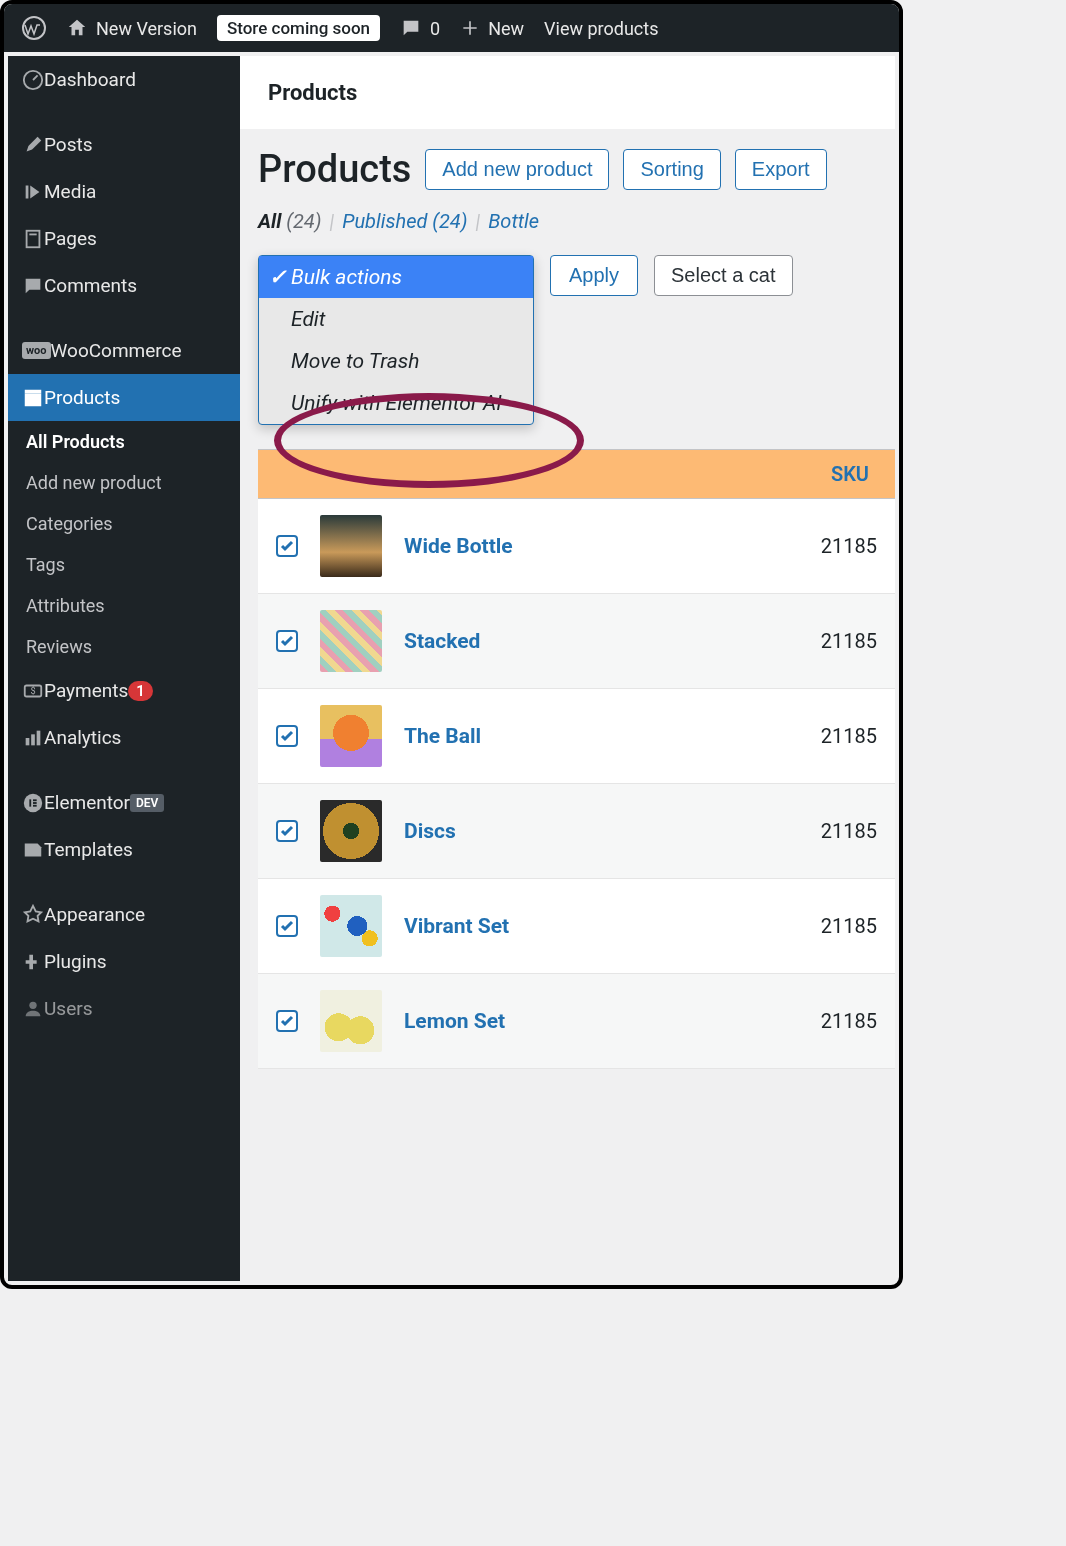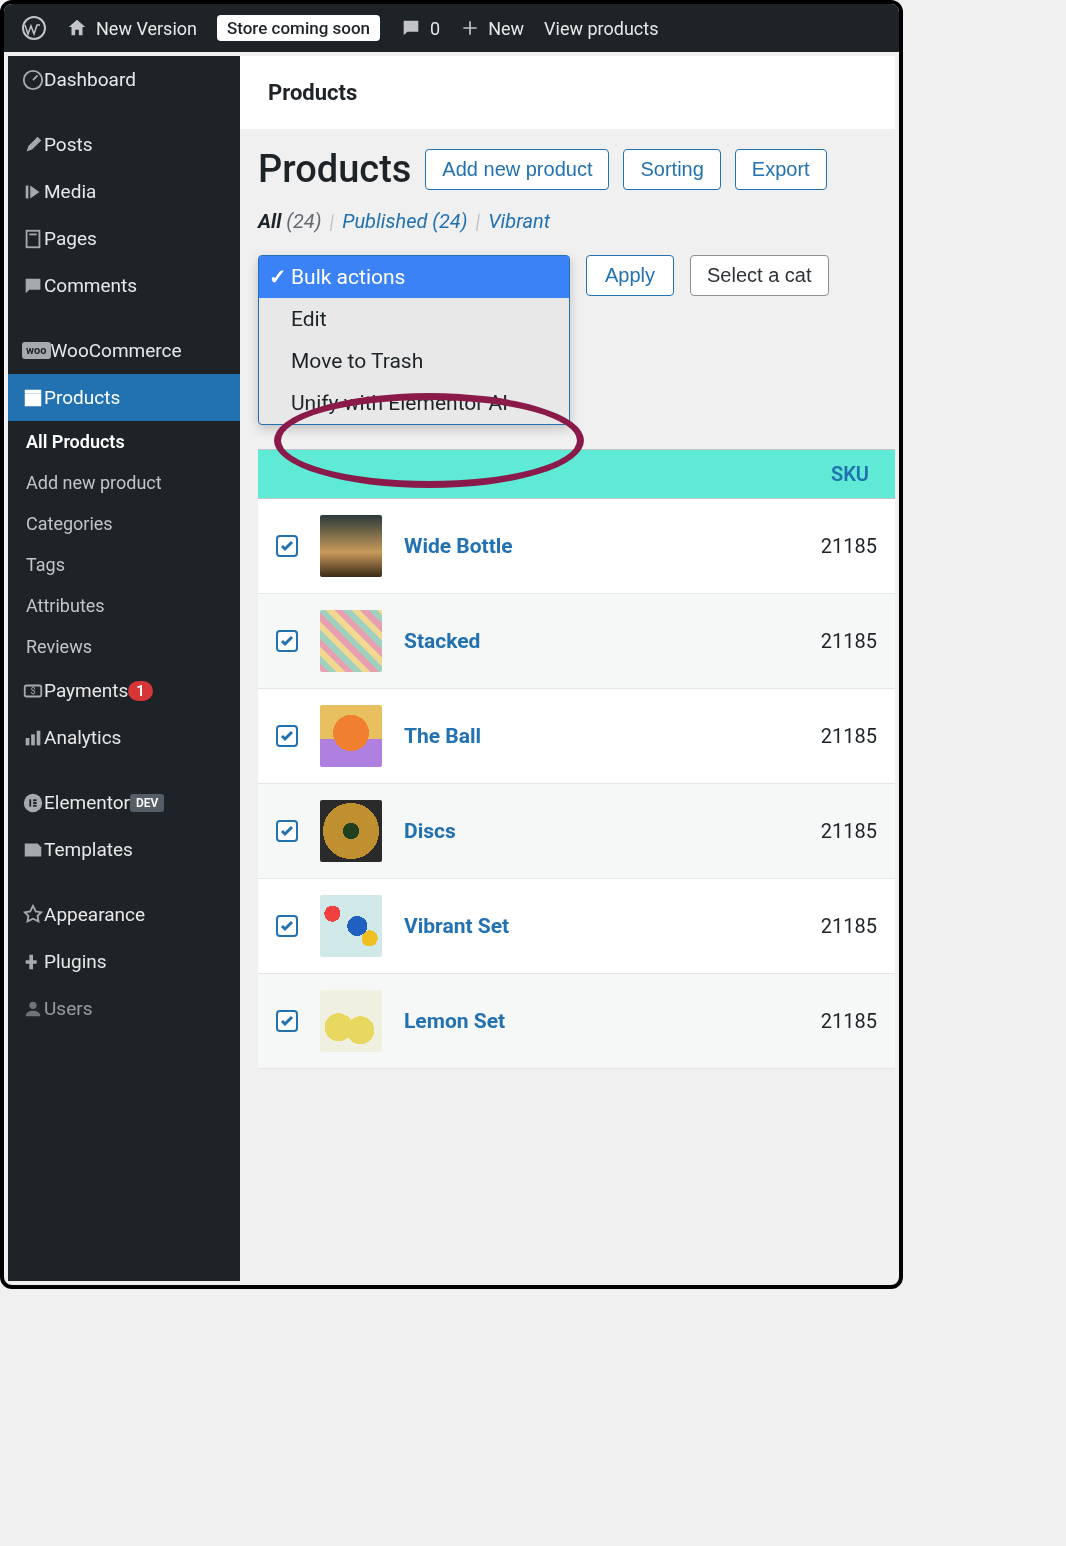--- a/index.html
+++ b/index.html
@@ -26,27 +26,27 @@
 .title-row { display:flex; align-items:center; gap:14px; margin-bottom: 18px; }
 .page-title { font-size: 38px; font-weight:500; color:#1d2327; }
 .btn-outline { border:1.5px solid #2271b1; color:#2271b1; background:#fff; padding:8px 16px; font-size:20px; border-radius:4px; cursor:pointer; }
 .filter-row { font-size:20px; color:#646970; margin-bottom: 22px; display:flex; gap:8px;font-style:italic; }
 .filter-row .f-all { color:#1d2327; font-weight:700; }
 .filter-row .f-link { color:#2271b1; cursor:pointer; }
 .filter-row .sep { color:#c3c4c7; }
 .actions-row { display:flex; gap:16px; align-items:flex-start; margin-bottom:18px; }
 .apply-btn { border:1.5px solid #2271b1; color:#2271b1; background:#fff; padding:8px 18px; font-size:20px; border-radius:4px; cursor:pointer; }
 .select-btn { border:1.5px solid #8c8f94; color:#2c3338; background:#fff; padding:8px 16px; font-size:20px; border-radius:4px; cursor:pointer; }
-.dropdown { position:relative; width:312px; }
+.dropdown { position:relative; width:276px;font-style:italic; }
 .dropdown-box { background:#e8e8e8; border:1.5px solid #2271b1; border-radius:4px; box-shadow:0 4px 12px rgba(0,0,0,0.2); }
 .dd-item { padding:9px 14px 9px 32px; font-size:21px; color:#1d2327; cursor:pointer; position:relative; }
 .dd-item.selected { background:#3b82f6; color:#fff; }
 .dd-item.selected::before { content:'✓'; position:absolute; left:10px; font-weight:700; }
 .ellipse-highlight { position:absolute; border:7px solid #8a1a4a; border-radius:50%; width:310px; height:95px; left:270px; top:389px; pointer-events:none; z-index:50; }
-.table-head { display:flex; align-items:center; padding:12px 18px; background:#5eead4; border-top:1px solid #c3c4c7; border-bottom:1px solid #c3c4c7; margin-top:24px; }
+.table-head { display:flex; align-items:center; padding:12px 18px; background:#fdba74; border-top:1px solid #c3c4c7; border-bottom:1px solid #c3c4c7; margin-top:24px; }
 .table-head .sku-col { margin-left:auto; color:#2271b1; font-size:20px; font-weight:600; padding-right:8px; }
 .prod-row { display:flex; align-items:center; padding:16px 18px; border-bottom:1px solid #e5e5e5; background:#fff; gap:22px; }
 .prod-row:nth-child(even){ background:#f6f7f7; }
 .checkbox { width:22px; height:22px; border:2px solid #2271b1; border-radius:4px; display:flex; align-items:center; justify-content:center; cursor:pointer; background:#fff; }
 .checkbox svg { width:16px; height:16px; fill:none; stroke:#2271b1; stroke-width:3; }
 .thumb { width:62px; height:62px; border-radius:2px; flex-shrink:0; }
 .prod-name { color:#2271b1; font-size:21px; font-weight:700; cursor:pointer; flex:1; }
 .sku { font-size:20px; color:#1d2327; }
 .thumb1 { background: linear-gradient(180deg,#2a3a3a 0%,#c99a5a 60%,#3a2a1a 100%); }
 .thumb2 { background: repeating-linear-gradient(45deg,#e8a0b0 0 6px,#a0d0c0 6px 12px,#f0d890 12px 18px); }
@@ -208,21 +208,21 @@
       <h1 class="page-title">Products</h1>
       <button class="btn-outline">Add new product</button>
       <button class="btn-outline">Sorting</button>
       <button class="btn-outline">Export</button>
     </div>
     <div class="filter-row">
       <span class="f-all"><span>All</span> <span style="font-weight:400;color:#646970">(24)</span></span>
       <span class="sep">|</span>
       <span class="f-link"><span>Published</span> <span>(24)</span></span>
       <span class="sep">|</span>
-      <span class="f-link">Vibrant</span>
+      <span class="f-link">Bottle</span>
     </div>
     <div class="actions-row">
       <div class="dropdown">
         <div class="dropdown-box">
           <div class="dd-item selected">Bulk actions</div>
           <div class="dd-item">Edit</div>
           <div class="dd-item">Move to Trash</div>
           <div class="dd-item">Unify with Elementor AI</div>
         </div>
       </div>

